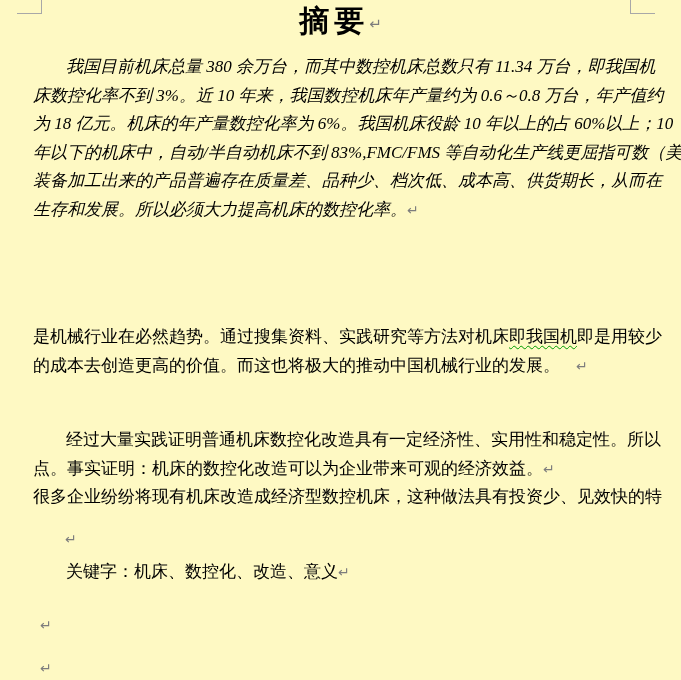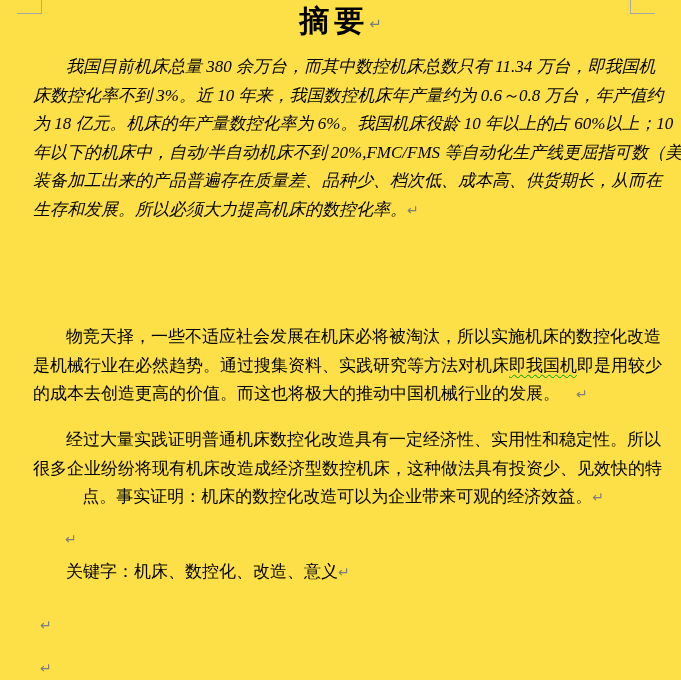--- a/index.html
+++ b/index.html
@@ -1,19 +1,19 @@
 <!DOCTYPE html>
 <html><head>
 <meta charset="utf-8">
 <style>
   html,body{margin:0;padding:0;background:#ffffff;}
   .page{
     position:relative;
     width:681px;height:680px;
-    background:#fde047;
+    background:#fef9c3;
     color:#000;
     font-family:"Liberation Serif","DejaVu Serif",serif;
     overflow:hidden;
   }
   
   .mark-tl{
     position:absolute;left:17px;top:0;width:24px;height:13px;
     border-right:1.5px solid #a8a8a8;border-bottom:1.5px solid #a8a8a8;
   }
   .mark-tr{
@@ -64,35 +64,34 @@
   <div class="mark-tr"></div>
 
   <div class="doc-title">
     <span>摘要</span><span class="pilcrow">↵</span>
   </div>
 
   <div class="para" style="top:53px;font-style:italic;">
     <div class="line indent">我国目前机床总量 380 余万台，而其中数控机床总数只有 11.34 万台，即我国机</div>
     <div class="line">床数控化率不到 3%。近 10 年来，我国数控机床年产量约为 0.6～0.8 万台，年产值约</div>
     <div class="line">为 18 亿元。机床的年产量数控化率为 6%。我国机床役龄 10 年以上的占 60%以上；10</div>
-    <div class="line">年以下的机床中，自动/半自动机床不到 20%,FMC/FMS 等自动化生产线更屈指可数（美</div>
+    <div class="line">年以下的机床中，自动/半自动机床不到 83%,FMC/FMS 等自动化生产线更屈指可数（美</div>
     <div class="line">装备加工出来的产品普遍存在质量差、品种少、档次低、成本高、供货期长，从而在</div>
     <div class="line"><span>生存和发展。所以必须大力提高机床的数控化率。</span><span class="pilcrow">↵</span></div>
   </div>
 
   <div class="para" style="top:323px;">
-    <div class="line indent">物竞天择，一些不适应社会发展在机床必将被淘汰，所以实施机床的数控化改造</div>
     <div class="line"><span>是机械行业在必然趋势。通过搜集资料、实践研究等方法对机床</span><span class="squiggle">即我国机</span><span>即是用较少</span></div>
     <div class="line"><span>的成本去创造更高的价值。而这也将极大的推动中国机械行业的发展。</span><span class="pilcrow gap">↵</span></div>
   </div>
 
-  <div class="para" style="top:426px;text-align:center;">
+  <div class="para" style="top:426px;">
     <div class="line indent">经过大量实践证明普通机床数控化改造具有一定经济性、实用性和稳定性。所以</div>
+    <div class="line"><span>点。事实证明：机床的数控化改造可以为企业带来可观的经济效益。</span><span class="pilcrow">↵</span></div>
     <div class="line">很多企业纷纷将现有机床改造成经济型数控机床，这种做法具有投资少、见效快的特</div>
-    <div class="line"><span>点。事实证明：机床的数控化改造可以为企业带来可观的经济效益。</span><span class="pilcrow">↵</span></div>
   </div>
 
   <div class="free-pilcrow" style="left:65px;top:530px;">↵</div>
 
   <div class="para" style="top:558px;">
     <div class="line indent"><span class="kw-label">关键字：</span><span>机床、数控化、改造、意义</span><span class="pilcrow">↵</span></div>
   </div>
 
   <div class="free-pilcrow" style="left:40px;top:616px;">↵</div>
   <div class="free-pilcrow" style="left:40px;top:659px;">↵</div>

